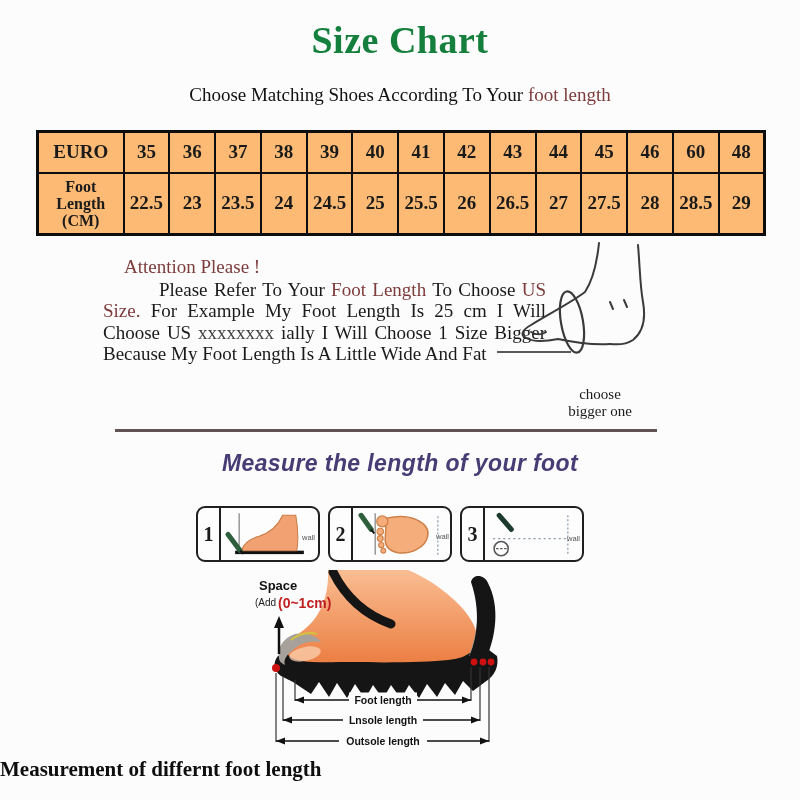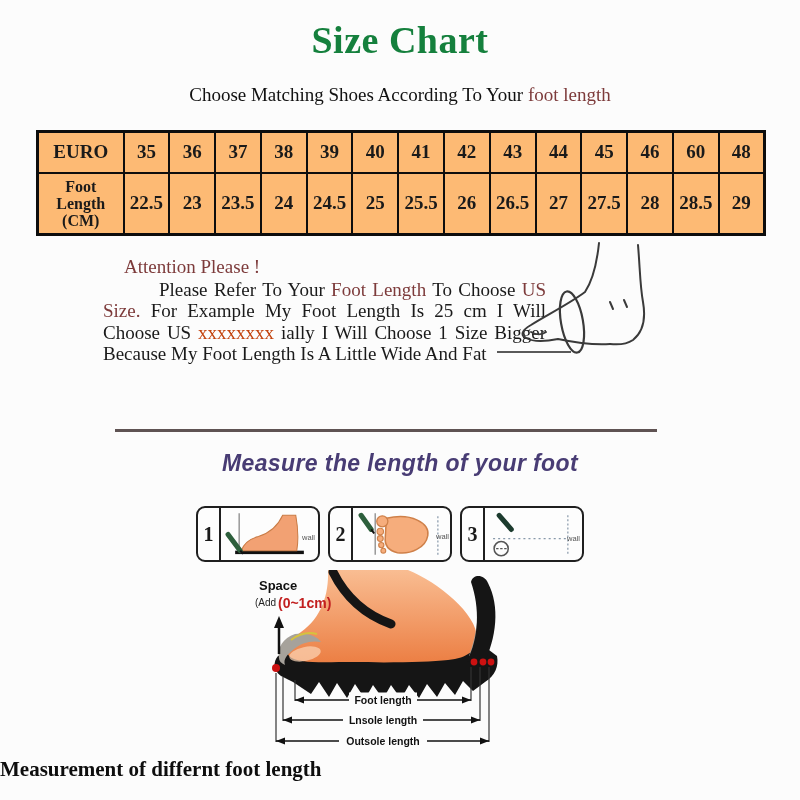--- a/index.html
+++ b/index.html
@@ -4,21 +4,21 @@
 <style>
   html,body{margin:0;padding:0;}
   .canvas{position:relative;width:800px;height:800px;background:#fcfcfc;overflow:hidden;
           font-family:"Liberation Serif",serif;color:#1a1a1a;}
   .abs{position:absolute;}
 
   .title{left:0;top:18px;width:800px;text-align:center;font-size:38px;font-weight:700;
          letter-spacing:.5px;color:#15803d;}
   .subtitle{left:0;top:84px;width:800px;text-align:center;font-size:19px;font-weight:400;color:#111;}
   .maroon{color:#7d3b3b;}
-  .redtxt{color:#c2410c;}
+  .redtxt{color:#404040;}
 
   table.sizes{position:absolute;left:36px;top:130px;width:730px;border-collapse:collapse;
               table-layout:fixed;background:#fdba74;}
   table.sizes,table.sizes th,table.sizes td{border:2.4px solid #0d0d0d;}
   table.sizes{border-width:3px;}
   table.sizes th,table.sizes td{text-align:center;vertical-align:middle;font-weight:700;
               font-family:"Liberation Serif",serif;padding:0;}
   tr.r1{height:41px;font-size:19px;}
   tr.r2{height:62px;font-size:19px;}
   .rowlabel{font-size:16px;line-height:17px;padding:2px 4px;}
@@ -131,20 +131,24 @@
   <svg class="abs" style="left:515px;top:240px;" width="150" height="130" viewBox="0 0 150 130">
     <g fill="none" stroke="#3a3a3a" stroke-width="2" stroke-linecap="round">
       <path d="M84,3 C82,22 78,40 70,52 C54,64 30,76 16,85 C7,90 5,95 11,98 C20,103 33,101 43,99 C62,103 80,105 95,104"></path>
       <path d="M123,5 C125,28 125,46 128,62 C131,79 128,92 118,100 C112,104 104,105 95,104"></path>
       <path d="M16,92 C21,95 27,95 31,92"></path>
       <path d="M95,62 l3,7 M109,60 l3,7"></path>
       <ellipse cx="57" cy="82" rx="11" ry="31" transform="rotate(-10 57 82)" stroke-width="2.2"></ellipse>
     </g>
   </svg>
 
+  <div class="abs sketch-caption">
+    <span>choose</span><br>
+    <span>bigger one</span>
+  </div>
 
   <div class="abs divider"></div>
 
   <div class="abs measure-heading">Measure the length of your foot</div>
 
   <div class="abs steps">
 
     <div class="panel">
       <div class="num">1</div>
       <svg viewBox="0 0 96 51">

